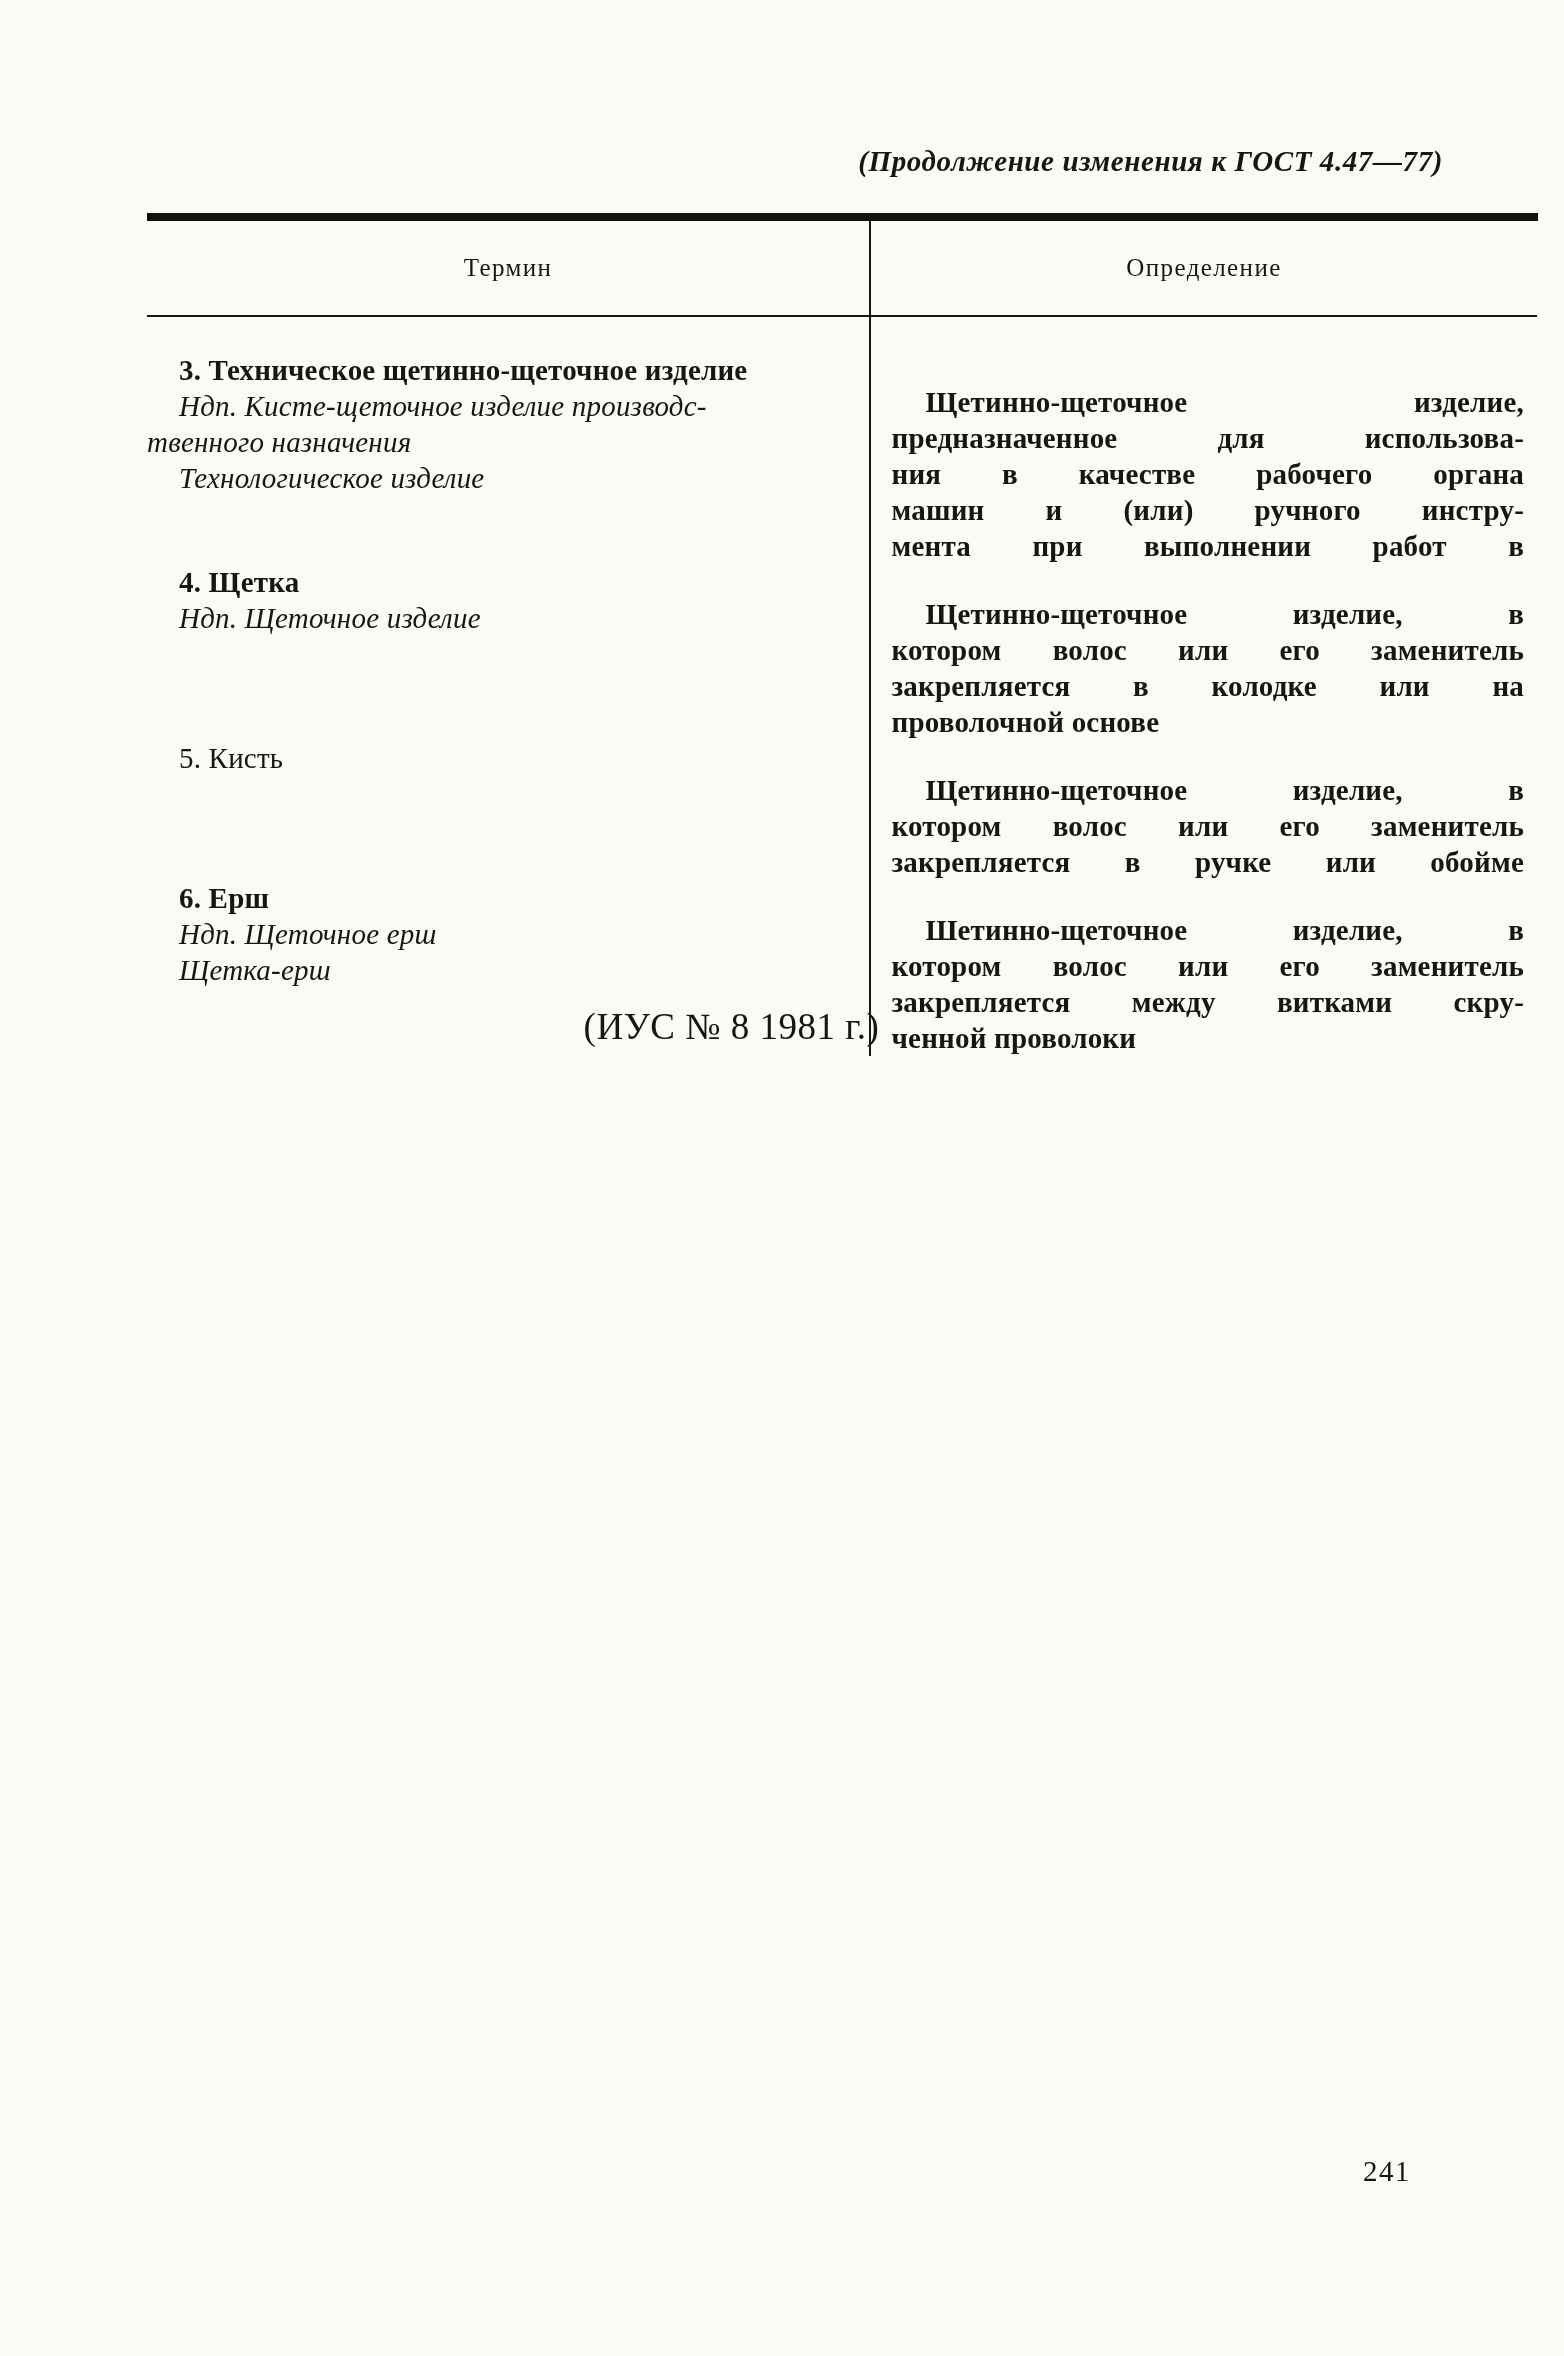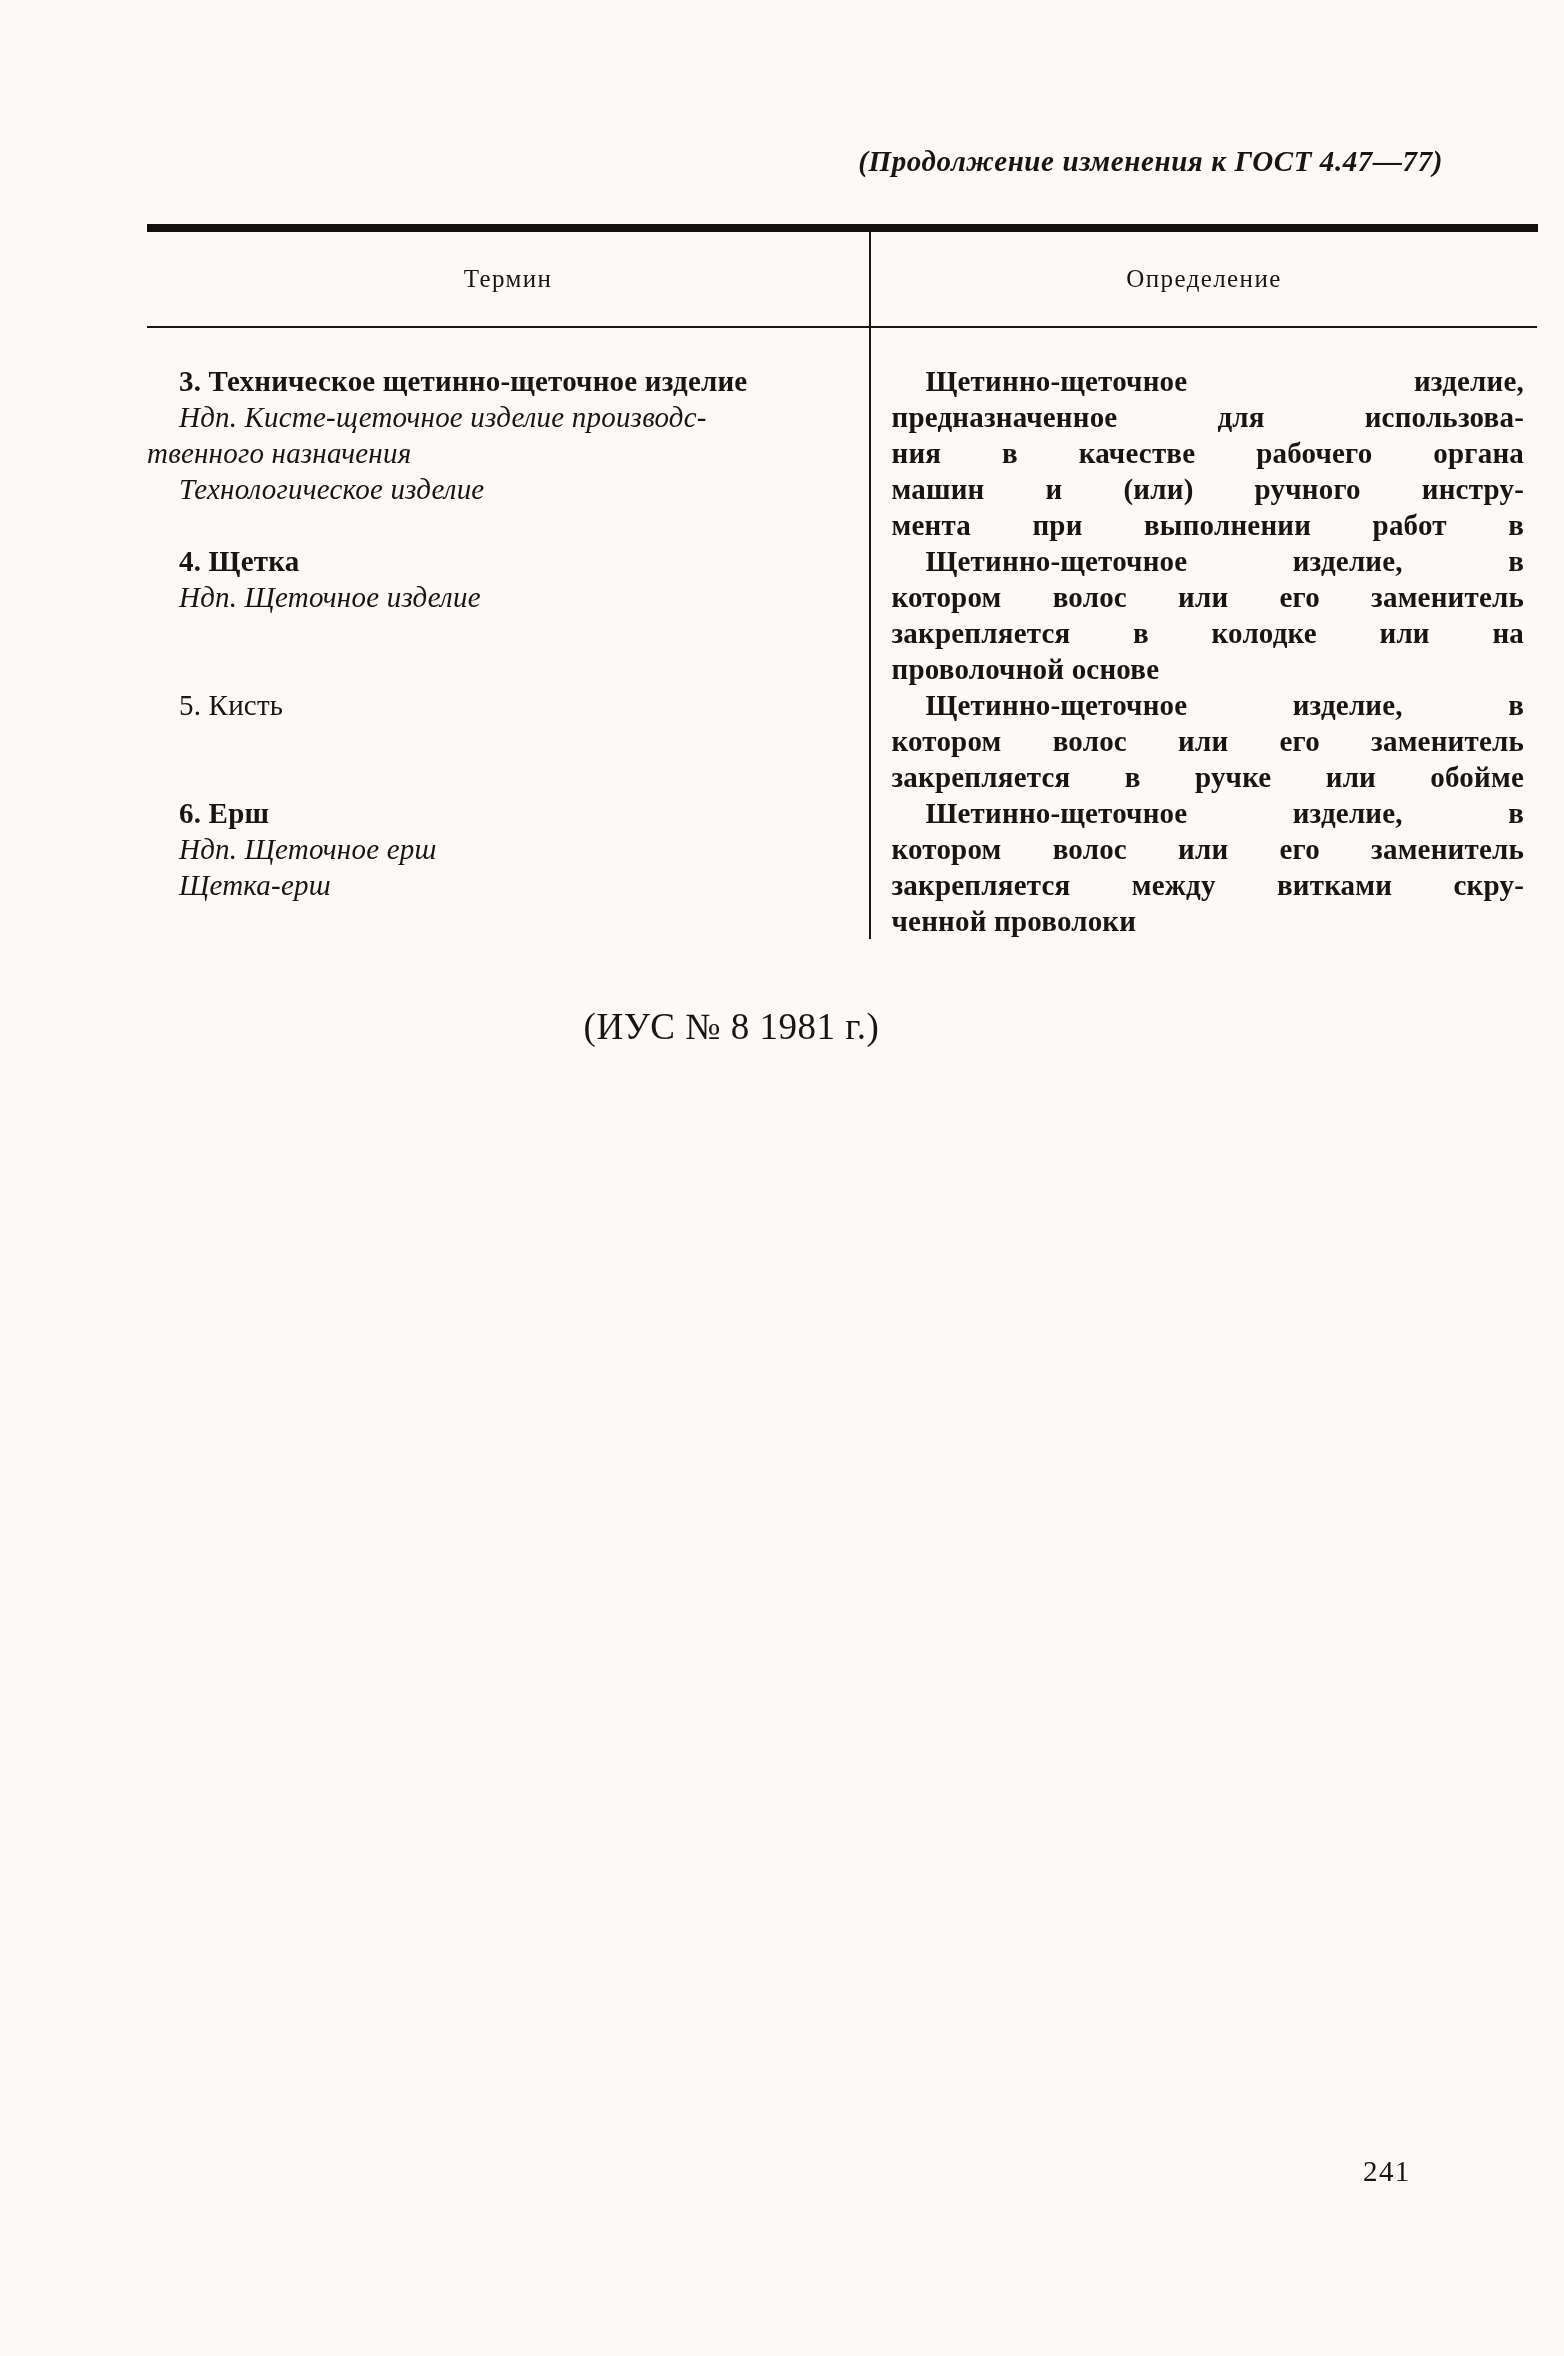--- a/index.html
+++ b/index.html
@@ -22,42 +22,42 @@
     padding-right: 95px;
     text-align: right;
     font-style: italic;
     font-weight: bold;
     font-size: 29px;
     letter-spacing: 0.6px;
     white-space: nowrap;
   }
   .doc-table {
     position: absolute;
-    top: 224px; left: 147px; width: 1391px;
+    top: 213px; left: 147px; width: 1391px;
   }
   .thick-rule { height: 7.5px; background: #13110d; }
   .grid { display: grid; grid-template-columns: 722px 668px; }
   .cell.right { border-left: 2.8px solid #1b1814; }
   .th {
     height: 96px;
     display: flex; align-items: center; justify-content: center;
     font-size: 25px;
     letter-spacing: 1.4px;
     border-bottom: 2.8px solid #1b1814;
   }
   .td { font-size: 29px; line-height: 36px; letter-spacing: 0.2px; }
   .td.left  { padding-right: 7px; }
   .td.right { padding-left: 20.5px; padding-right: 13px; font-weight: bold; }
   .pt { padding-top: 35px; }
   .term-line { white-space: nowrap; }
   .ind { padding-left: 32px; }
   .b  { font-weight: bold; }
   .it { font-style: italic; }
   .def-line { text-align: justify; text-align-last: justify; }
-  .def-line.first { padding-left: 34px; }
+  .def-line.first { padding-left: 34px; margin-top: 32px; }
   .def-line.endp  { text-align-last: left; }
   .ius {
     position: absolute;
     top: 1005px; left: 149px; width: 1165px;
     text-align: center;
     font-size: 37px;
     letter-spacing: 0.5px;
   }
   .page-number {
     position: absolute;

